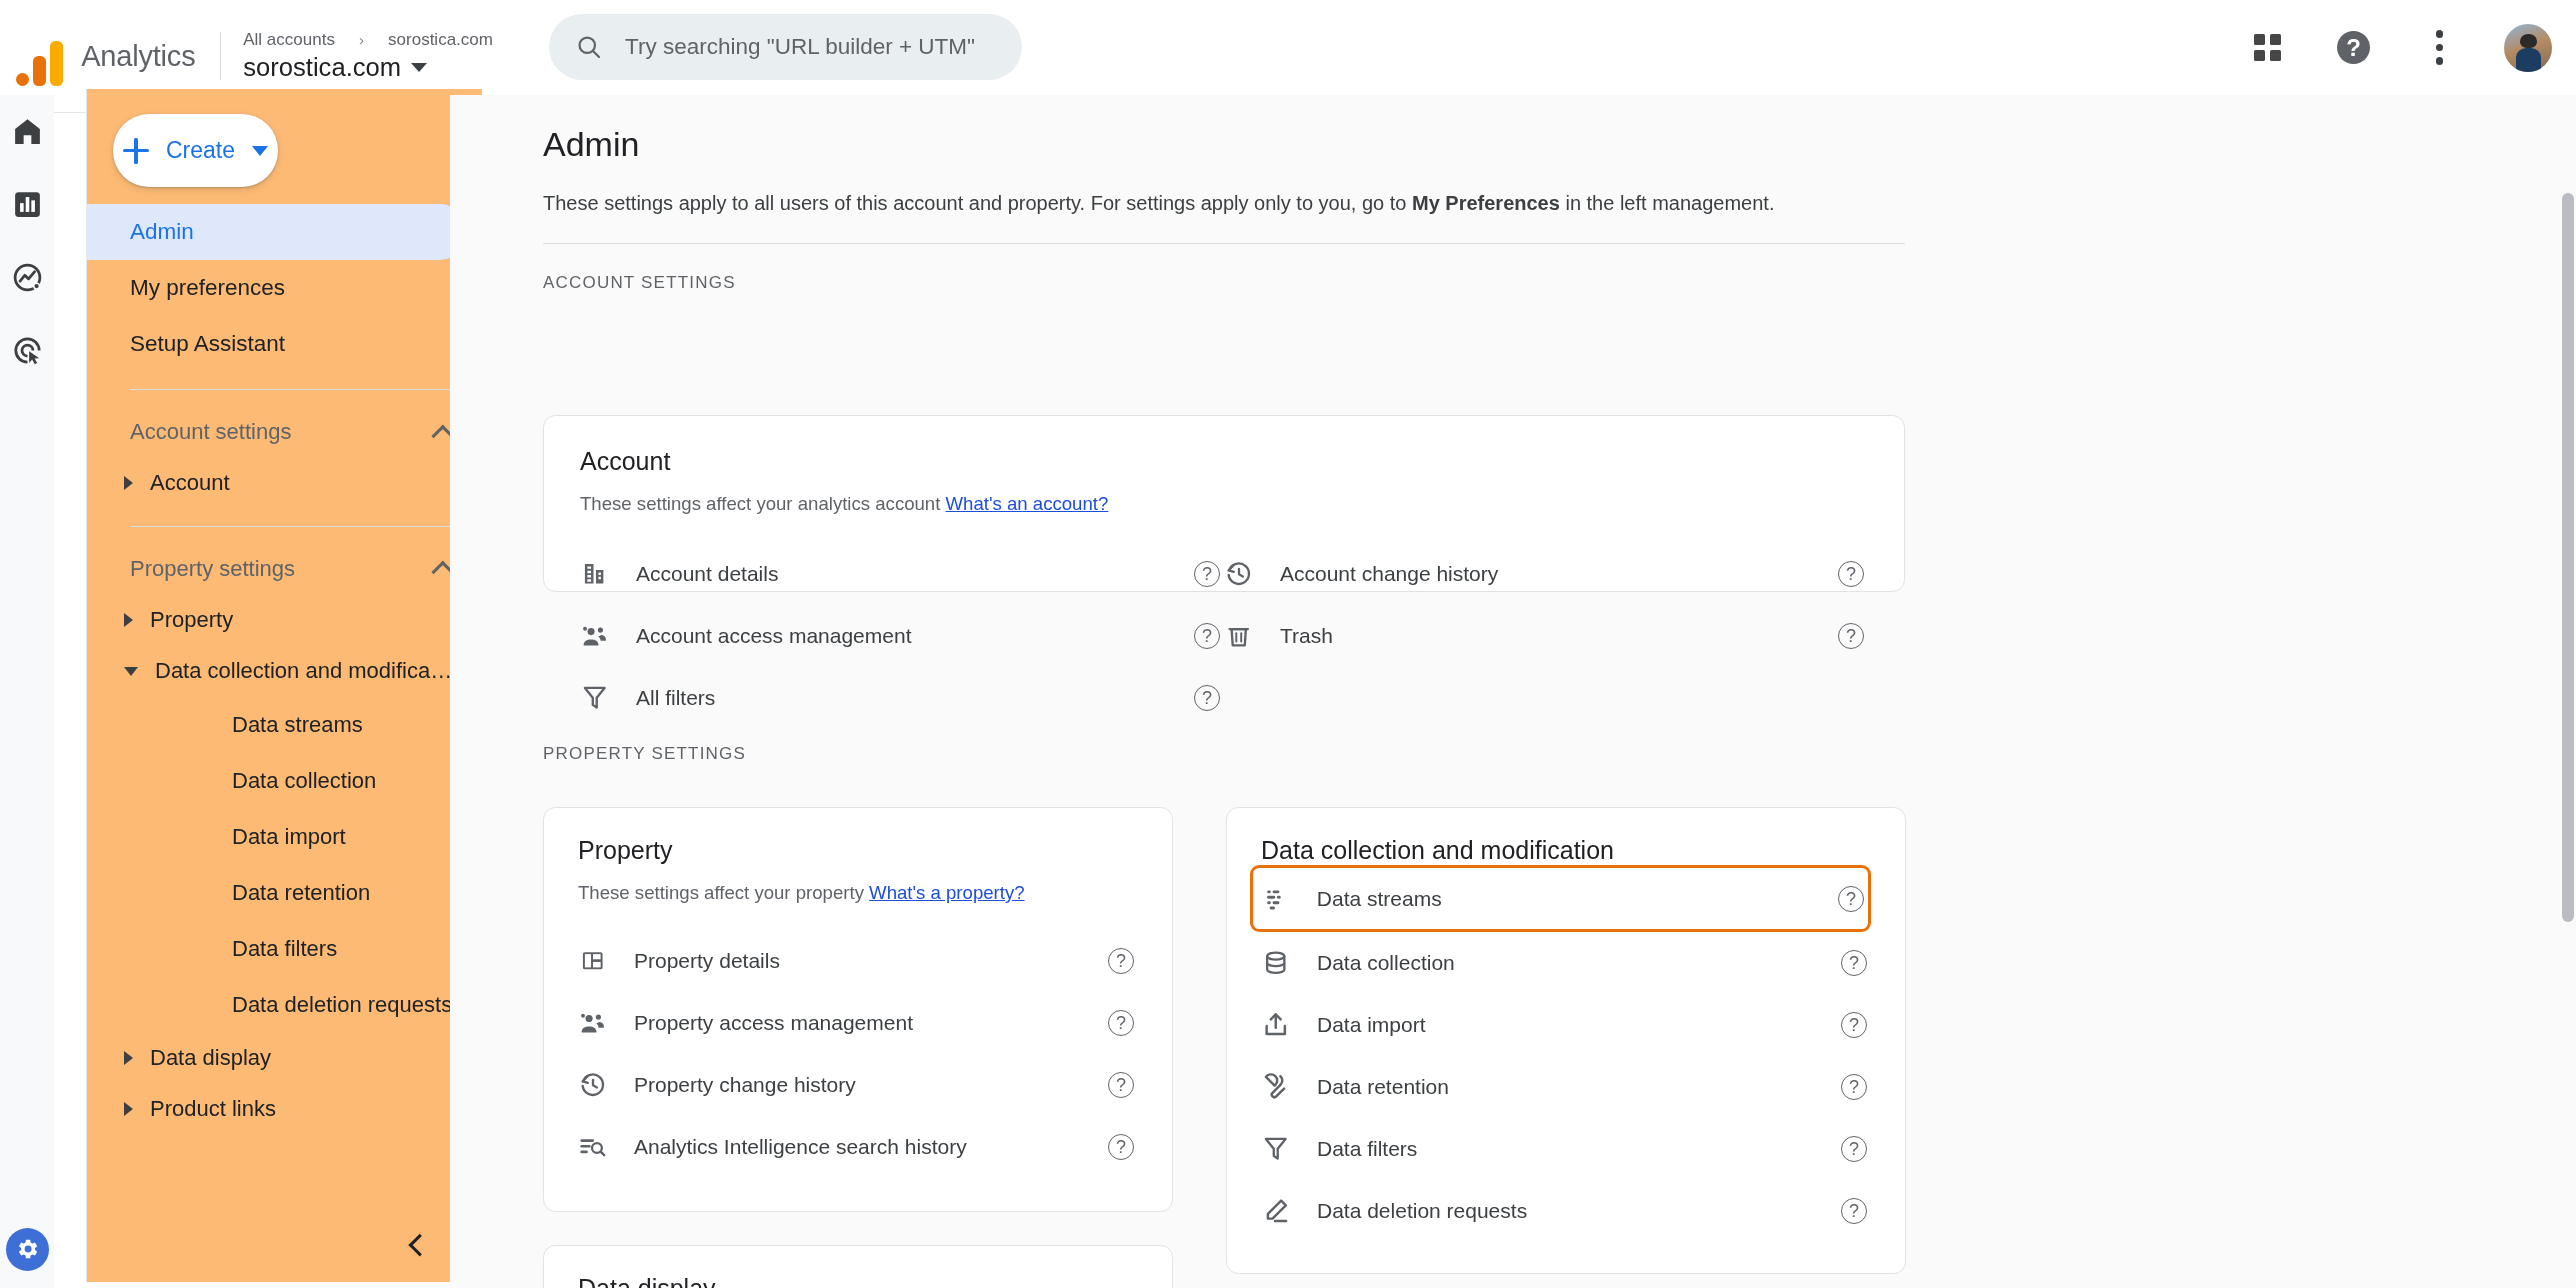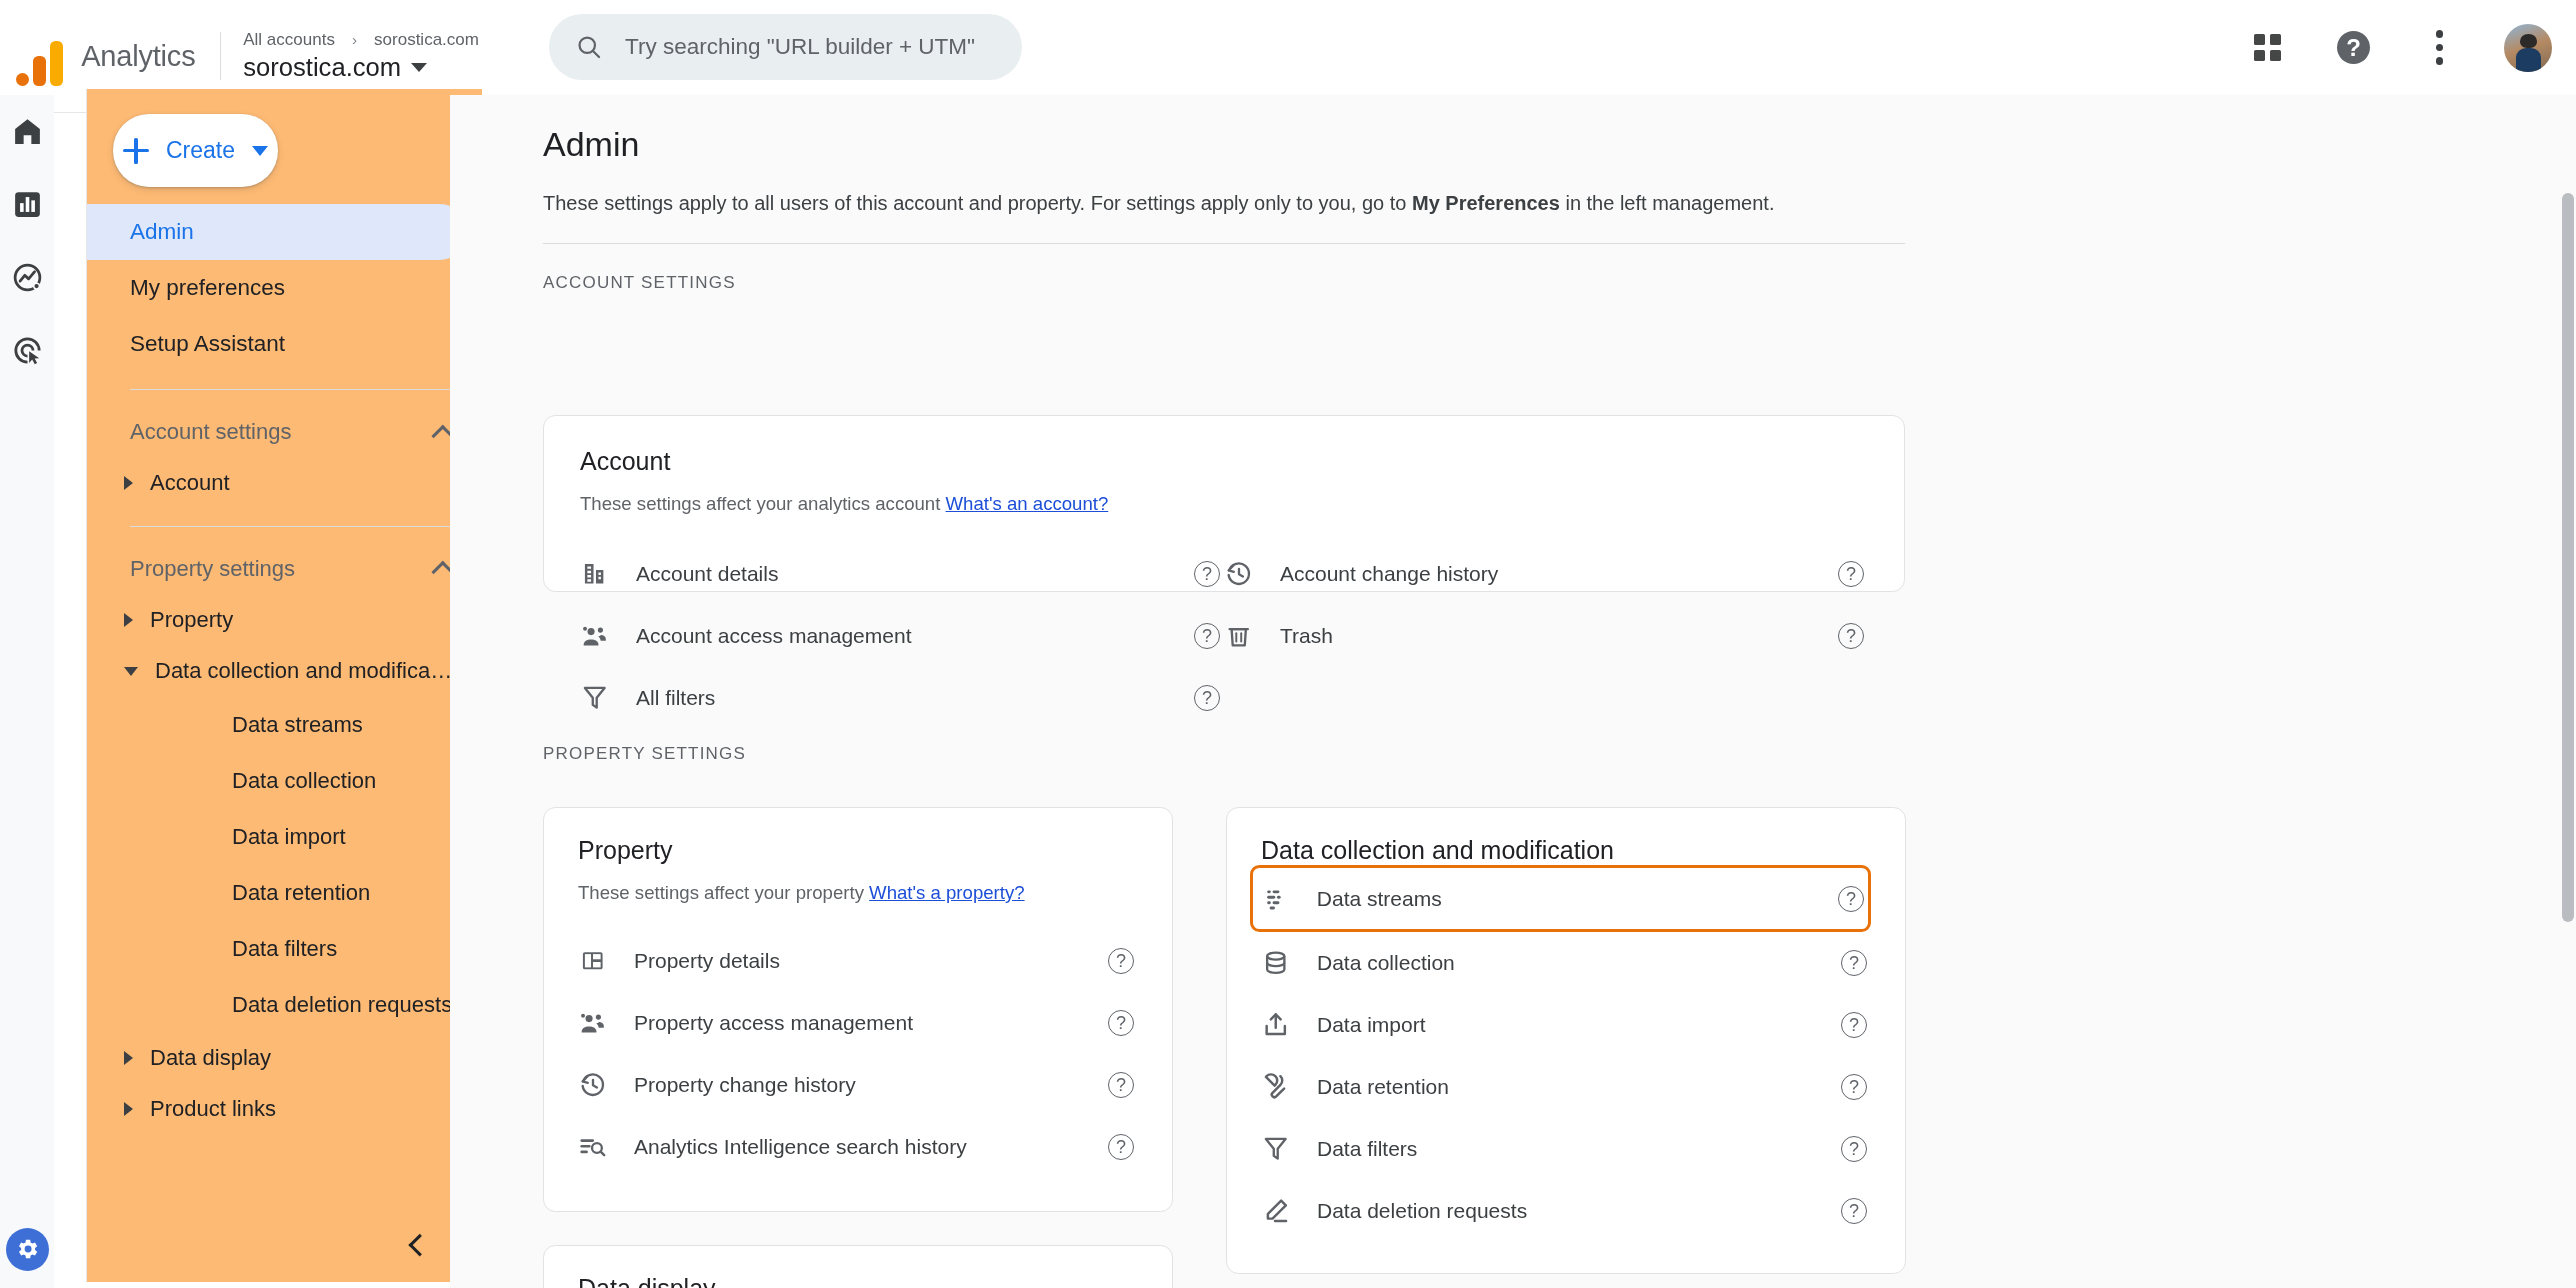--- a/index.html
+++ b/index.html
@@ -19,21 +19,21 @@
   }
   .ga-logo { margin-left: 7.8px; width: 59px; height: 59px; display: flex;
     align-items: flex-end; justify-content: center; gap: 3.9px; }
   .ga-bar { border-radius: 5.4px; }
   .ga-b1 { width: 13px; height: 13px; background: #e8710a; border-radius: 50%; }
   .ga-b2 { width: 13px; height: 29.5px; background: #e8710a; }
   .ga-b3 { width: 13px; height: 45px; background: #f9ab00; }
   .brand-name { font-size: 29px; color: #5f6368; margin-left: 12.4px; letter-spacing: -0.2px; }
   .vdivide { width: 0.8px; height: 48px; background: #dadce0; margin: 0 22px 0 25px; }
   .acct-block { display: flex; flex-direction: column; justify-content: center; }
-  .acct-crumb { font-size: 17px; color: #5f6368; display: flex; align-items: center; gap: 17px; }
+  .acct-crumb { font-size: 17px; color: #5f6368; display: flex; align-items: center; gap: 24px; }
   .crumb-sep { font-size: 15.5px; color: #80868b; }
   .acct-name { font-size: 25.6px; color: #202124; display: flex; align-items: center; gap: 10px; margin-top: 3.1px; }
   .caret-dn { width: 0; height: 0; border-left: 8.5px solid transparent;
               border-right: 8.5px solid transparent; border-top: 9.3px solid #3c4043; }
 
   .searchbar {
     position: absolute; left: 547px; top: 14px; width: 473px; height: 66px;
     background: #e9eef1; border-radius: 33px; display: flex; align-items: center;
     padding-left: 26px; gap: 22px; cursor: text;
   }

